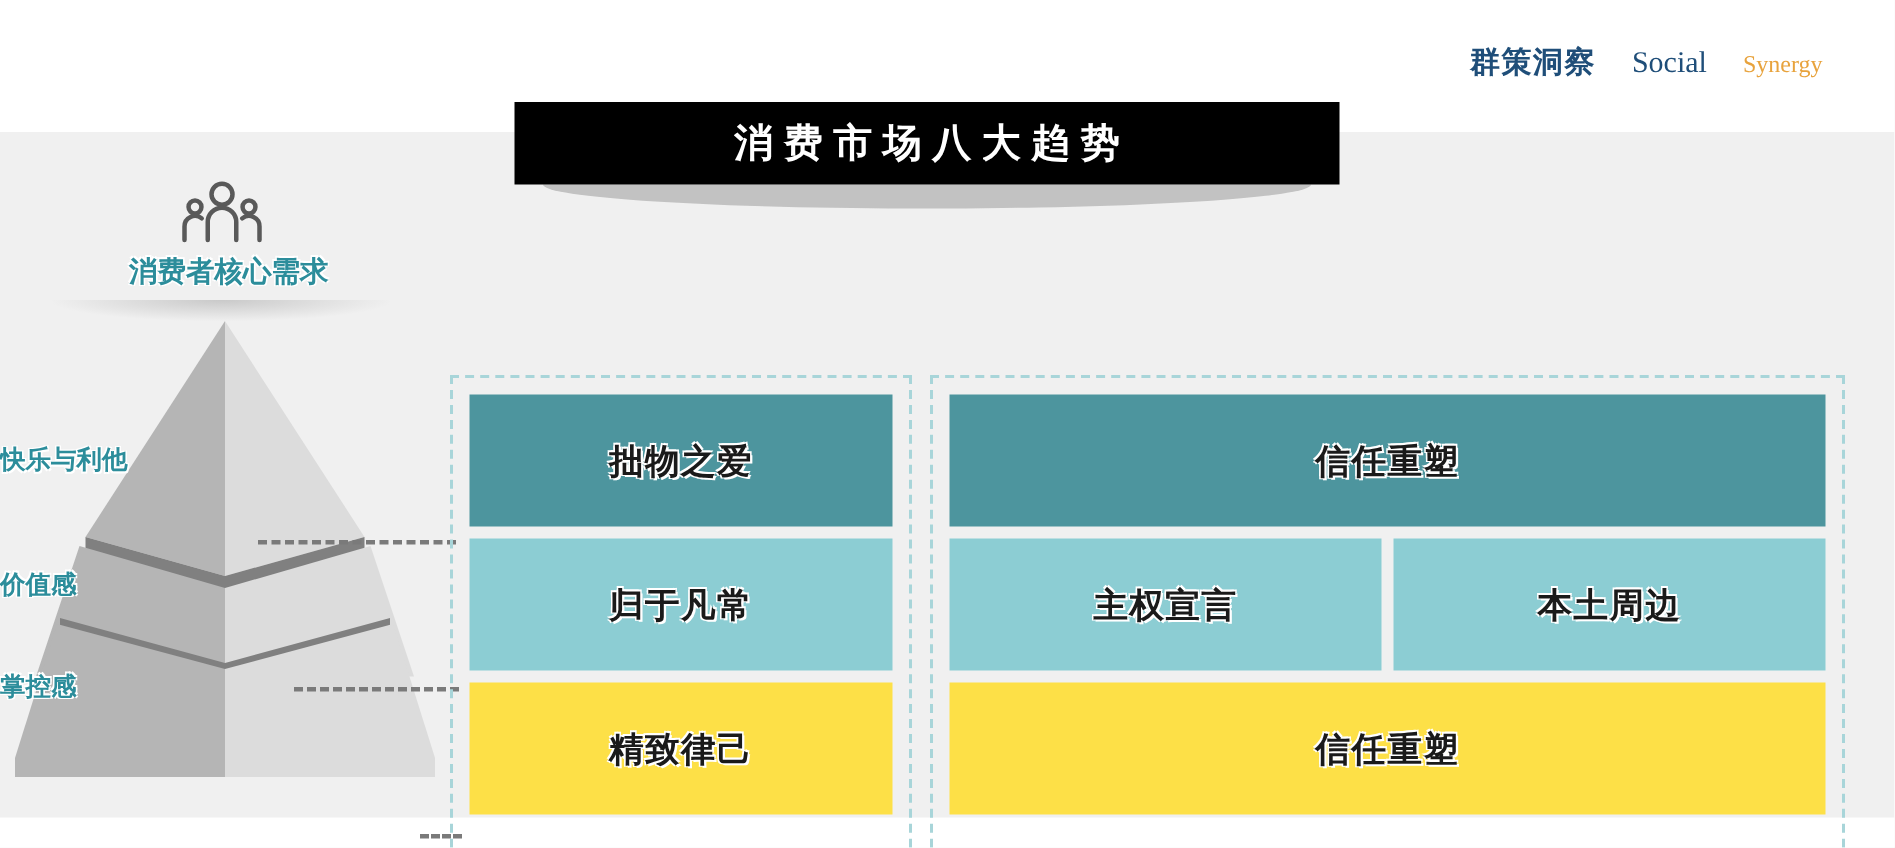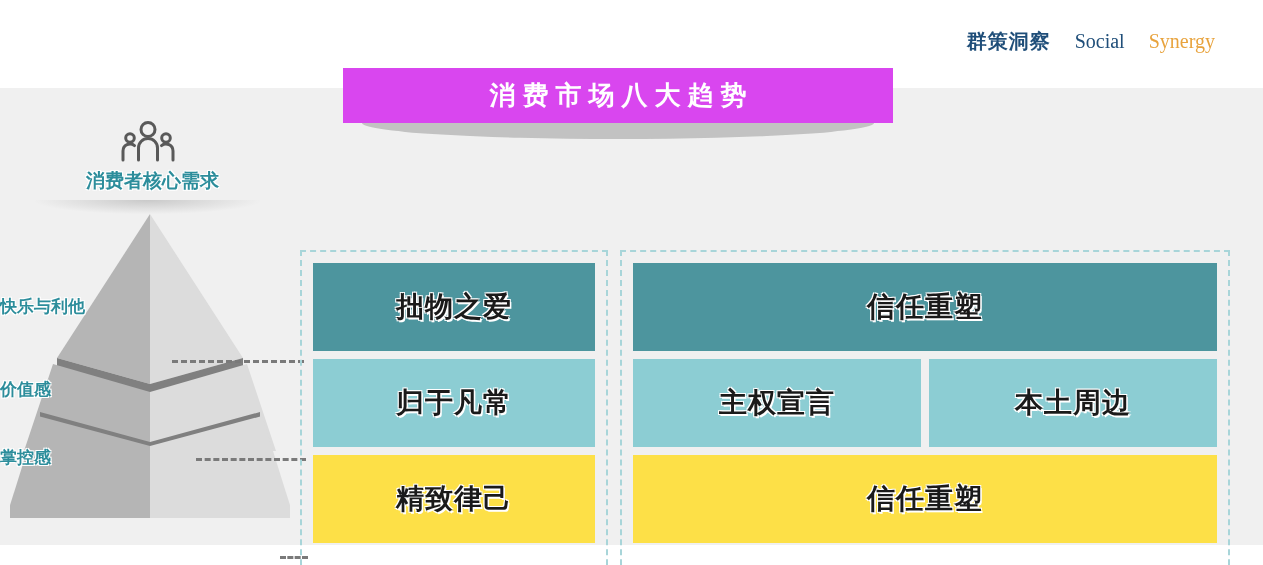--- a/index.html
+++ b/index.html
@@ -32,42 +32,42 @@
     color: #1f4e79;
     letter-spacing: 1px;
   }
   .brand-en1 {
     font-family: "Liberation Serif", "DejaVu Serif", serif;
     font-size: 20px;
     color: #1f4e79;
   }
   .brand-en2 {
     font-family: "Liberation Serif", "DejaVu Serif", serif;
-    font-size: 20px;
+    font-size: 16px;
     color: #e8a33d;
   }
 
   
   .stage {
     position: absolute;
     left: 0;
     top: 88px;
     width: 1263px;
     height: 457px;
     background: #f0f0f0;
   }
 
   
   .title-banner {
     position: absolute;
     left: 343px;
     top: -20px;
     width: 550px;
     height: 55px;
-    background: #d946ef;
+    background: #000000;
     display: flex;
     align-items: center;
     justify-content: center;
   }
   .title-text {
     color: #ffffff;
     font-family: "DejaVu Sans", "Liberation Sans", sans-serif;
     font-size: 26px;
     font-weight: bold;
     letter-spacing: 7px;
@@ -178,21 +178,21 @@
   .card {
     height: 88px;
     display: flex;
     align-items: center;
     justify-content: center;
     flex: 1;
     box-sizing: border-box;
   }
   .card-text {
     font-family: Liberation Mono, monospace;
-    font-size: 28px;
+    font-size: 23px;
     font-weight: bold;
     color: #1a1a1a;
     text-shadow: 1.5px 1.5px 0 #ffffff, -1px -1px 0 #ffffff, 1px -1px 0 #ffffff, -1px 1px 0 #ffffff;
     letter-spacing: 1px;
   }
   .tone-dark   { background: #4d959e; }
   .tone-mid    { background: #8ccdd3; }
   .tone-light  { background: #fde047; }
 </style>
 </head>

